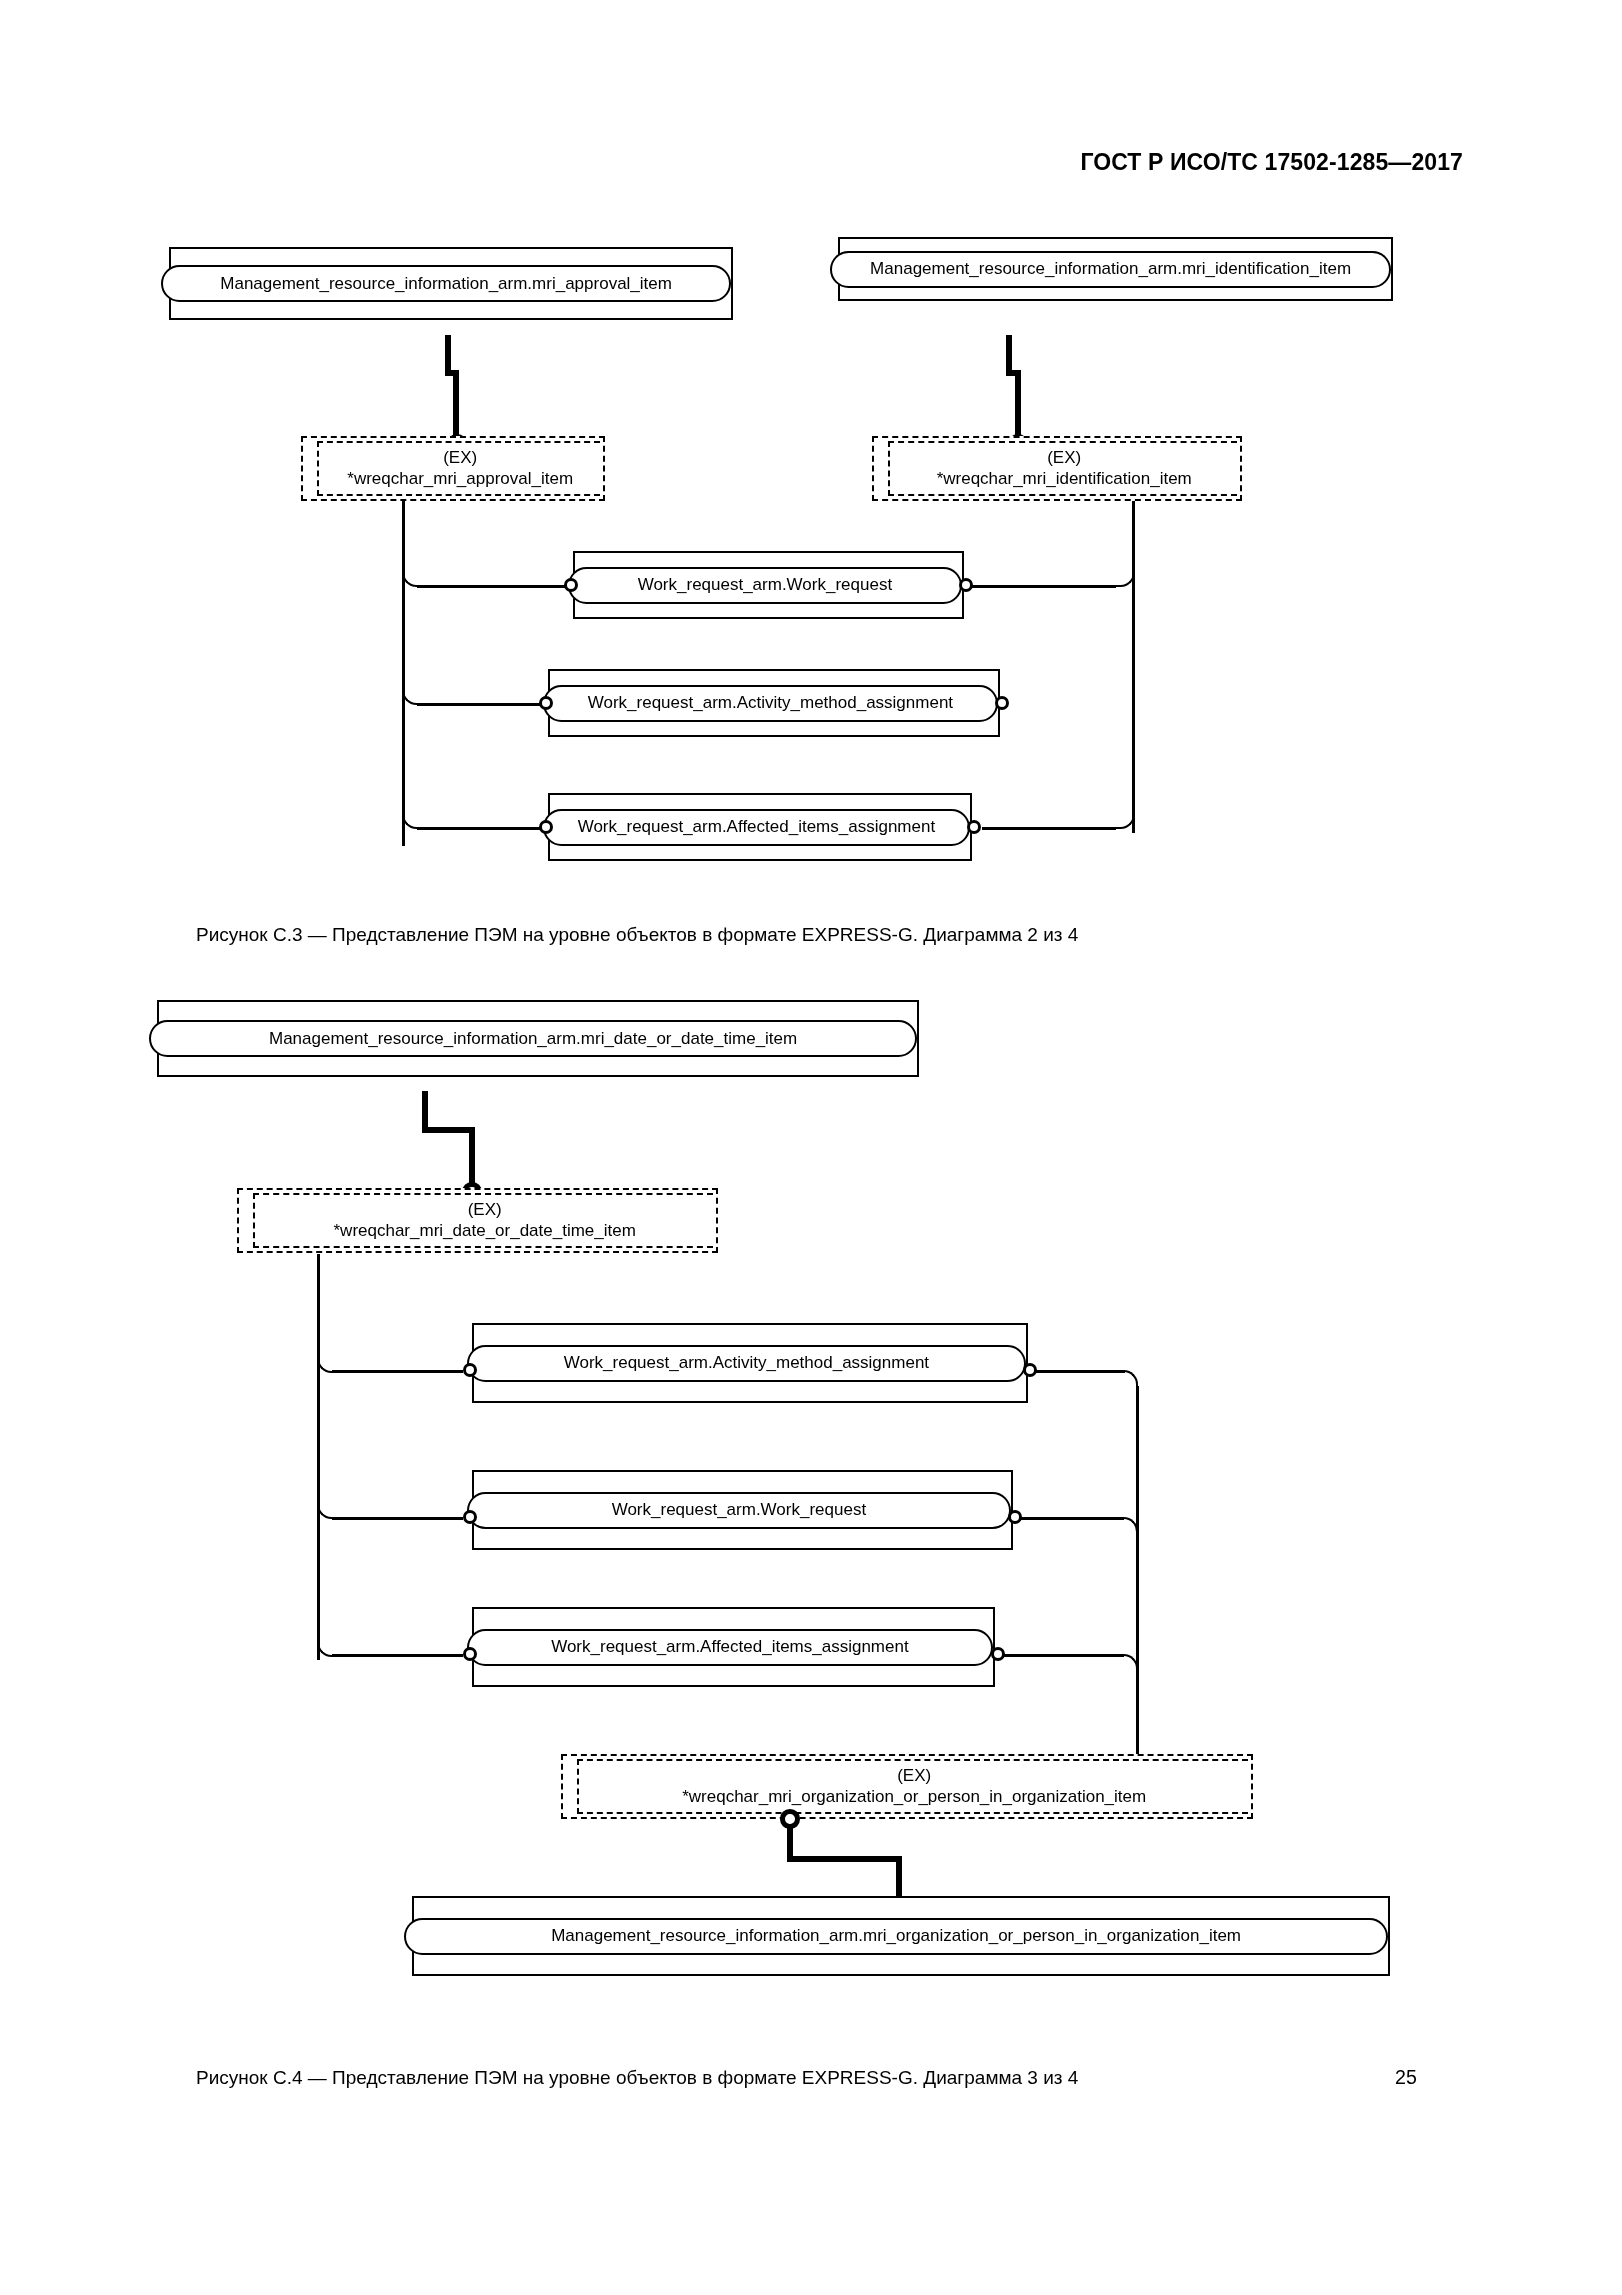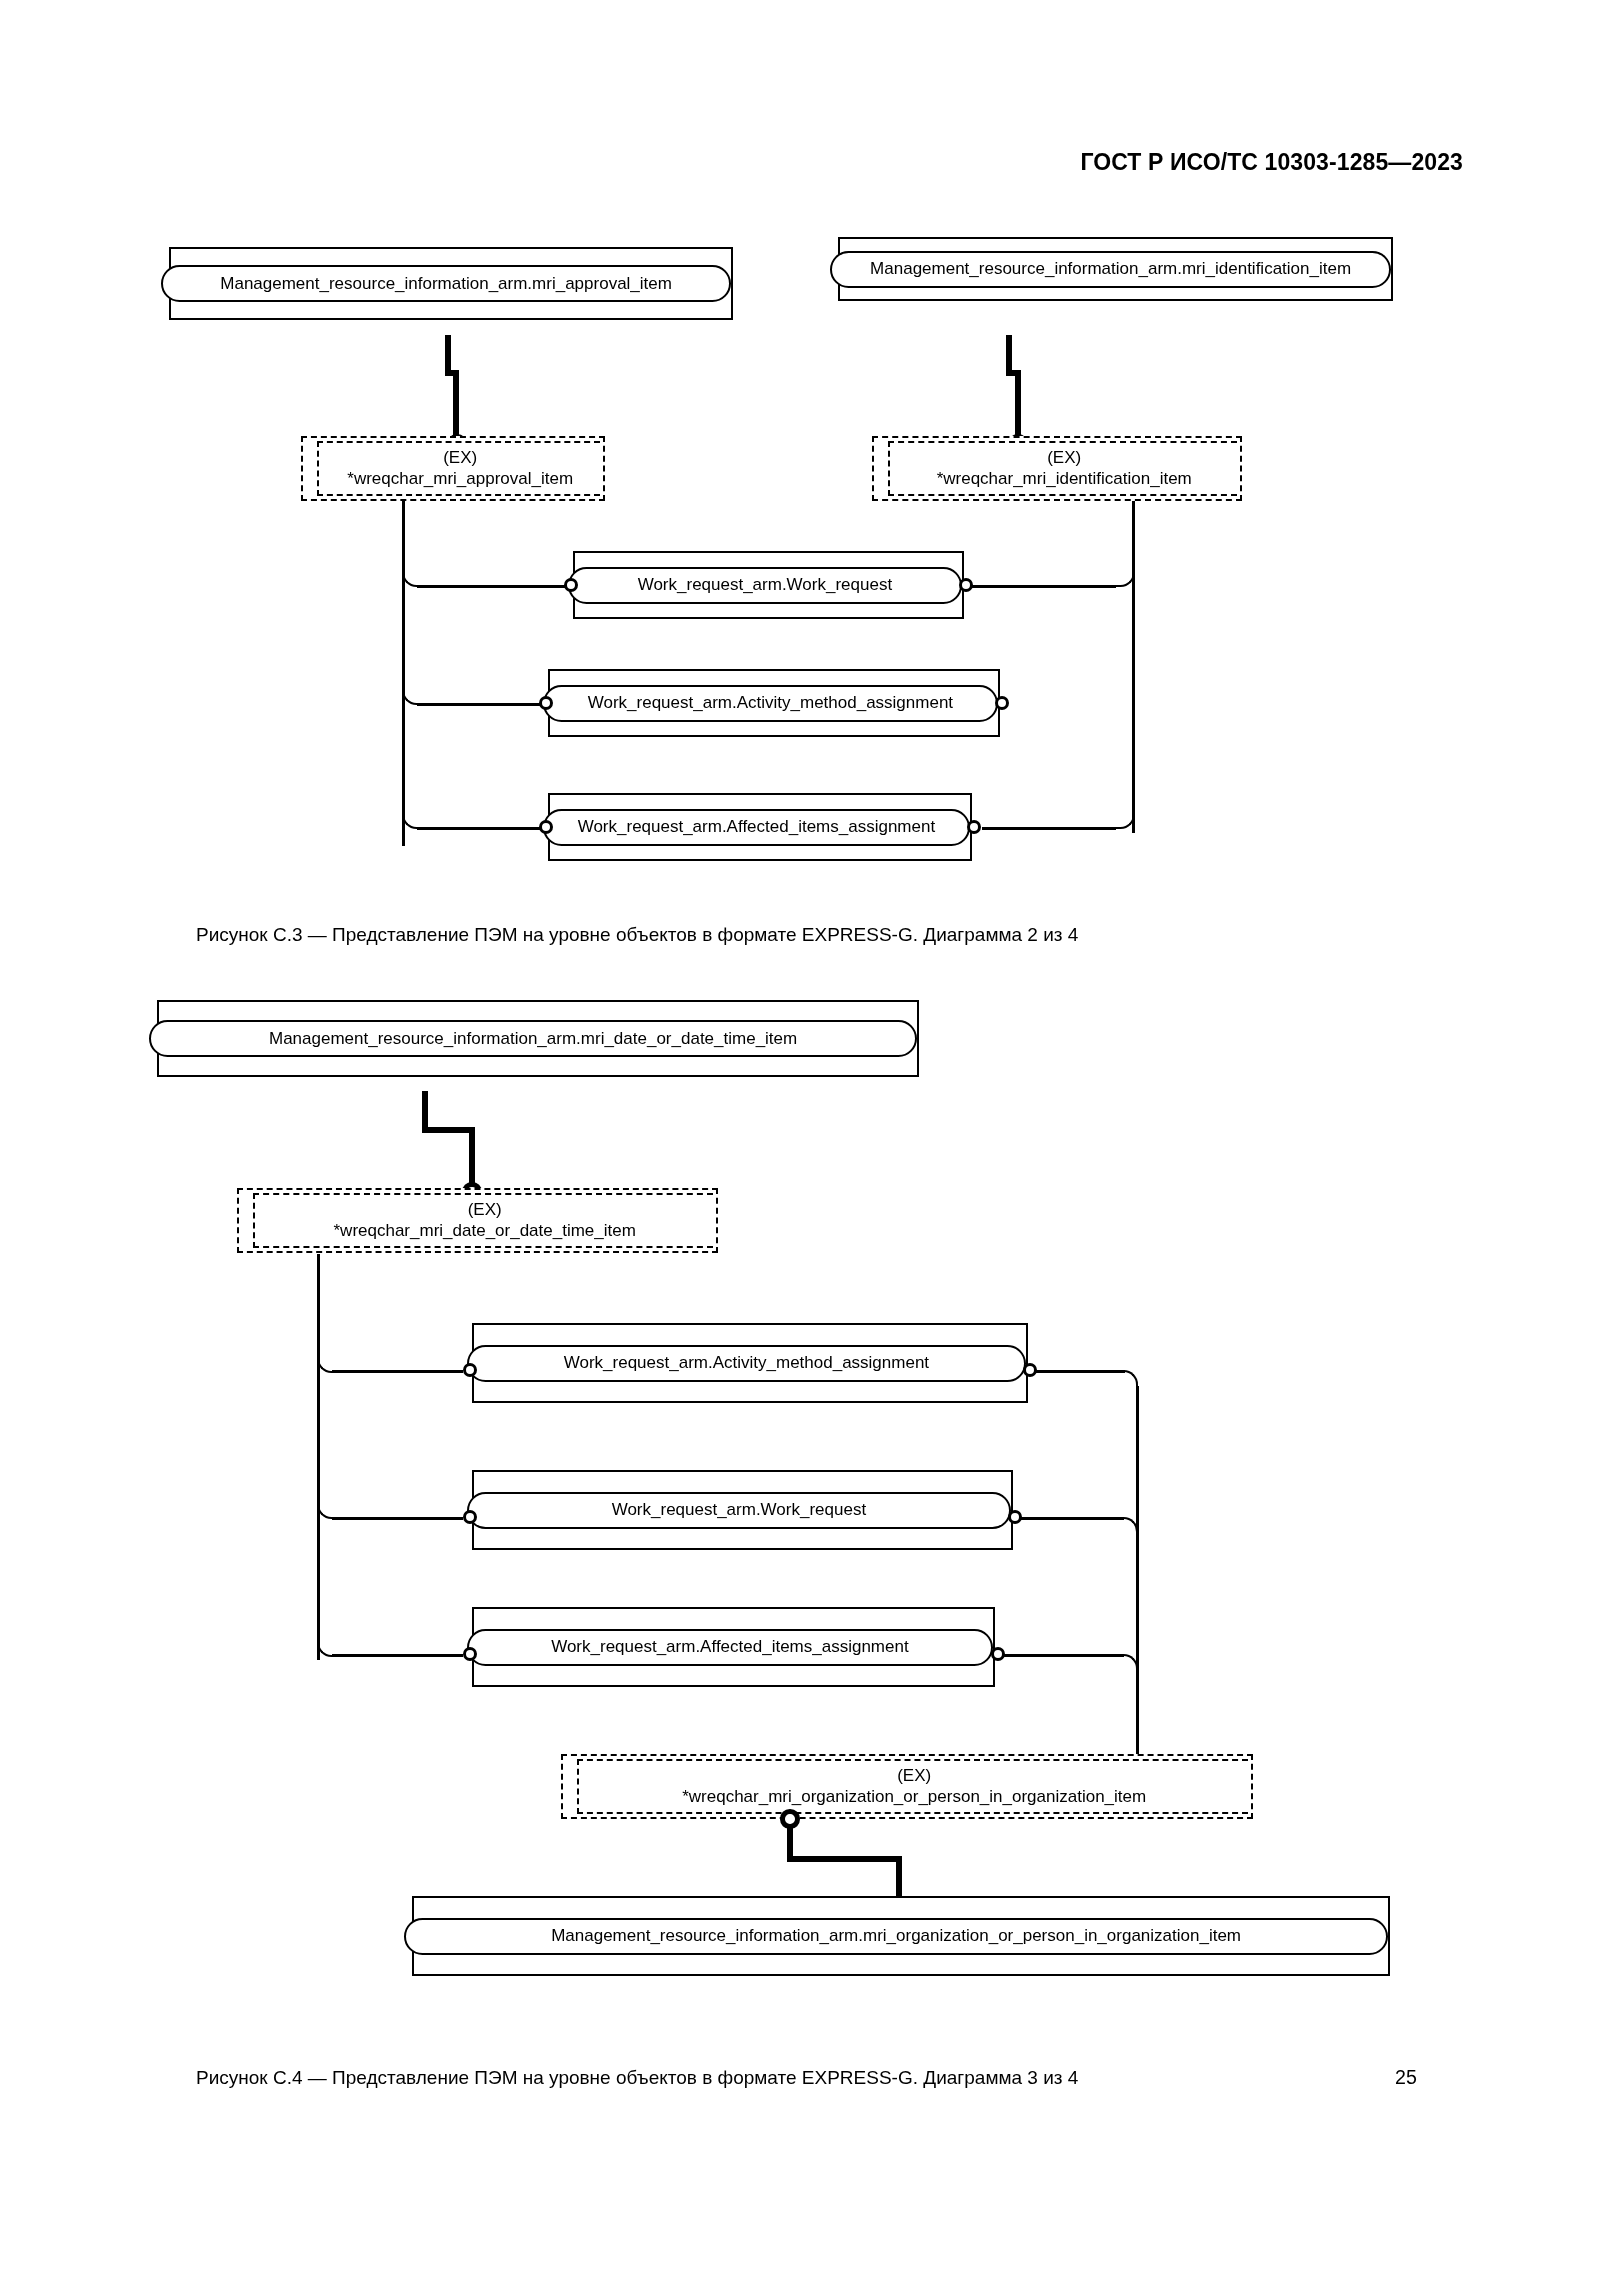--- a/index.html
+++ b/index.html
@@ -129,21 +129,21 @@
     white-space: nowrap;
   }
   .page-num {
     position: absolute;
     font-size: 19.6px;
   }
 </style>
 </head>
 <body>
 
-<div class="doc-header">ГОСТ Р ИСО/ТС 10303-1285—2023</div>
+<div class="doc-header">ГОСТ Р ИСО/ТС 17502-1285—2017</div>
 
 <div class="layer">
 
   <div class="ent wide" style="left:169px; top:247px; width:564px; height:73px;">
     <div class="pill">Management_resource_information_arm.mri_approval_item</div>
   </div>
 
   <div class="ent wide" style="left:838px; top:237px; width:555px; height:64px;">
     <div class="pill">Management_resource_information_arm.mri_identification_item</div>
   </div>

